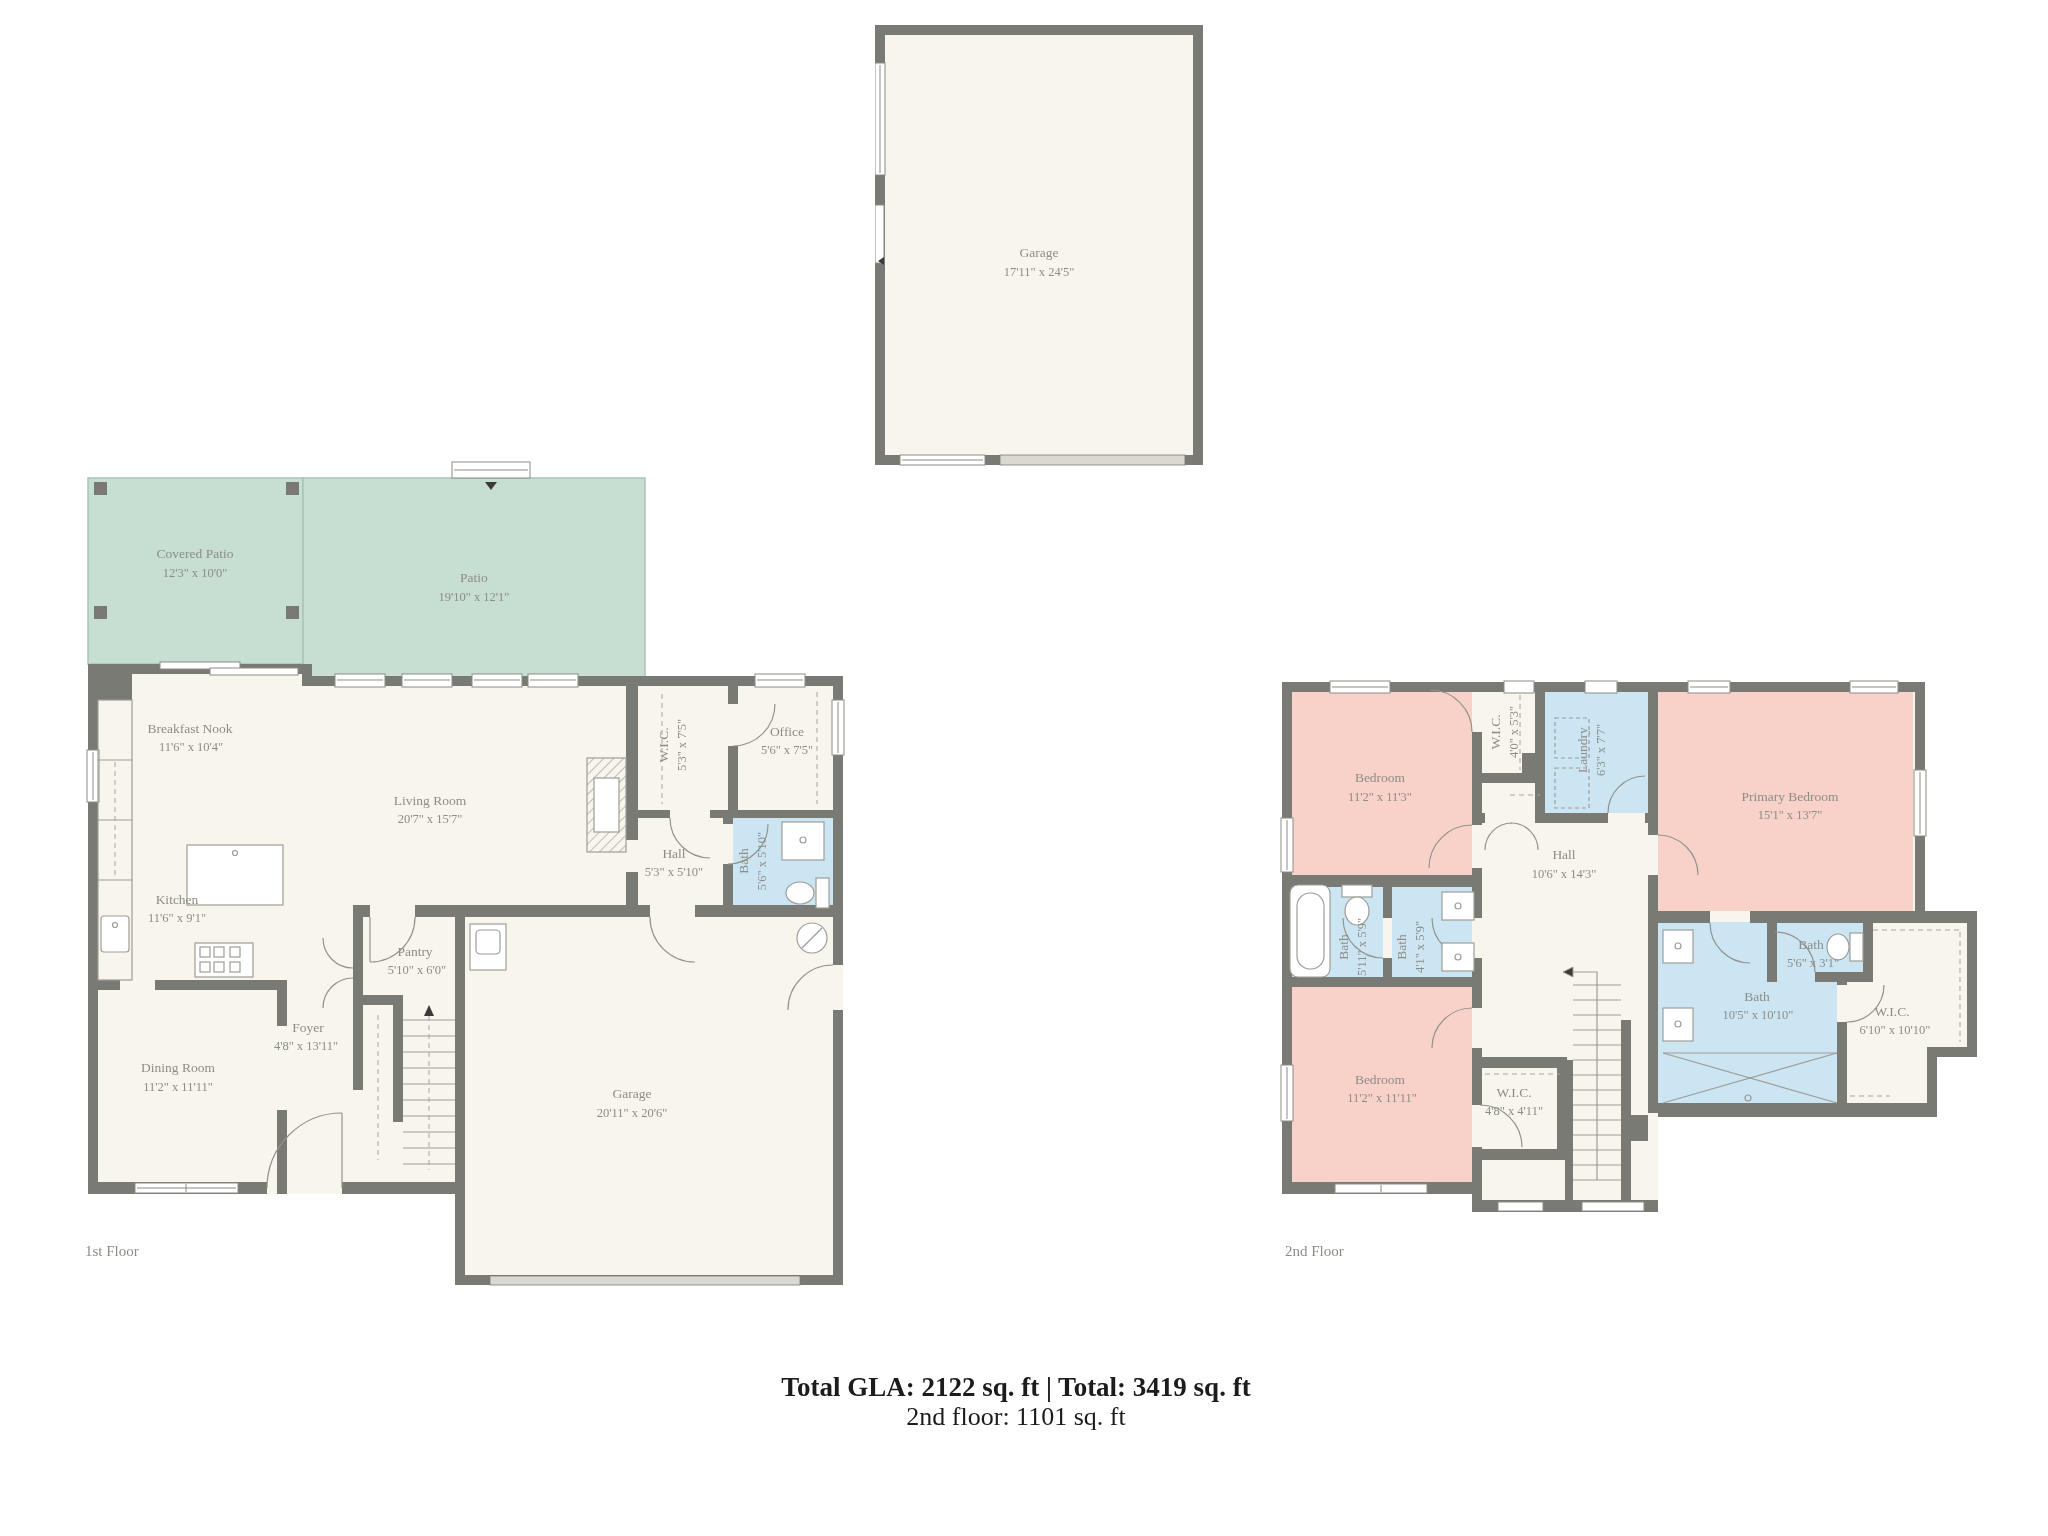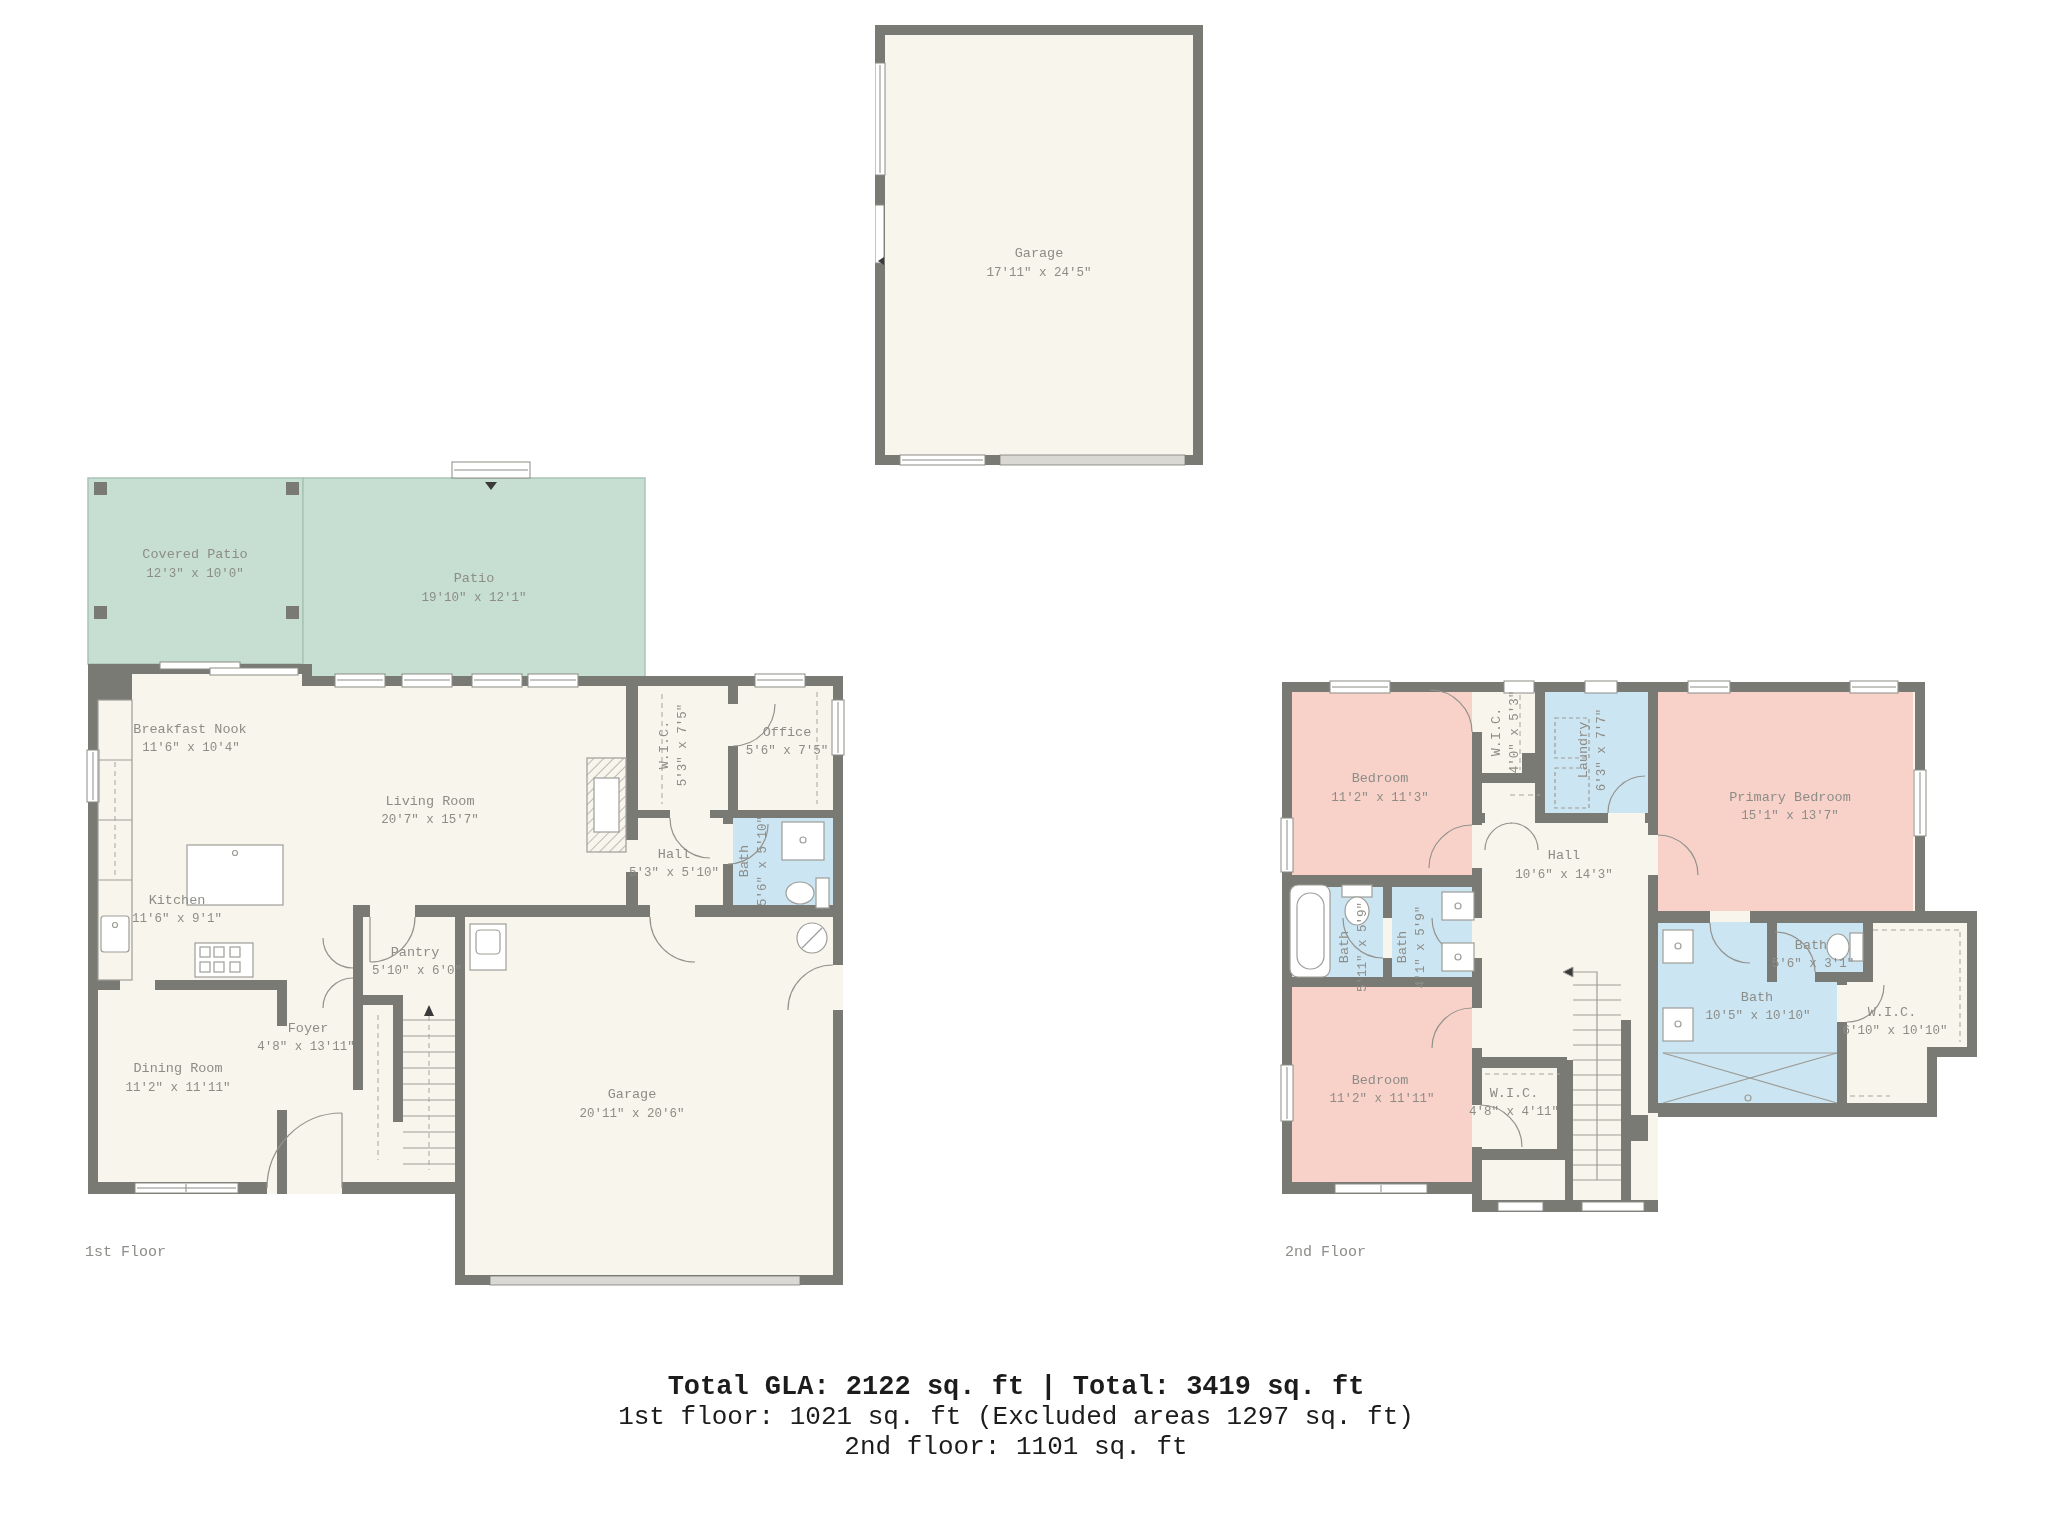--- a/index.html
+++ b/index.html
@@ -1,17 +1,17 @@
 <!DOCTYPE html>
 <html><head>
 <meta charset="utf-8">
 <style>
   html,body{margin:0;padding:0;background:#ffffff;}
   .canvas{position:relative;width:2048px;height:1536px;background:#fff;overflow:hidden;
-          font-family:Liberation Mono, monospace;}
+          font-family:Liberation Serif, serif;}
   svg.plan{position:absolute;}
   .wall{fill:#7a7a75;}
   .cream{fill:#f8f5ec;}
   .green{fill:#c7dfd2;stroke:#a9c4b7;stroke-width:1.5;}
   .pink{fill:#f8d2c9;}
   .blue{fill:#cce5f2;}
   .win{fill:#ffffff;stroke:#8b8b86;stroke-width:1;}
   .wline{stroke:#8b8b86;stroke-width:1;}
   .lbl{fill:#8d8d88;font-size:13.5px;text-anchor:middle;}
   .dim{fill:#8d8d88;font-size:12.5px;text-anchor:middle;}
@@ -427,17 +427,16 @@
       <text x="541" y="279" class="lbl">Bath</text>
       <text x="543" y="297" class="dim">5'6" x 3'1"</text>
       <text x="622" y="346" class="lbl">W.I.C.</text>
       <text x="625" y="364" class="dim">6'10" x 10'10"</text>
       <text x="15" y="586" class="flr">2nd Floor</text>
     </g>
   </svg>
 
   <div class="footer">
     <div class="l1">Total GLA: 2122 sq. ft | Total: 3419 sq. ft</div>
-    <div class="l2">1st floor: 1021 sq. ft (Excluded areas 1297 sq. ft)</div>
     <div class="l3">2nd floor: 1101 sq. ft</div>
   </div>
 
 </div>
 
 </body></html>

